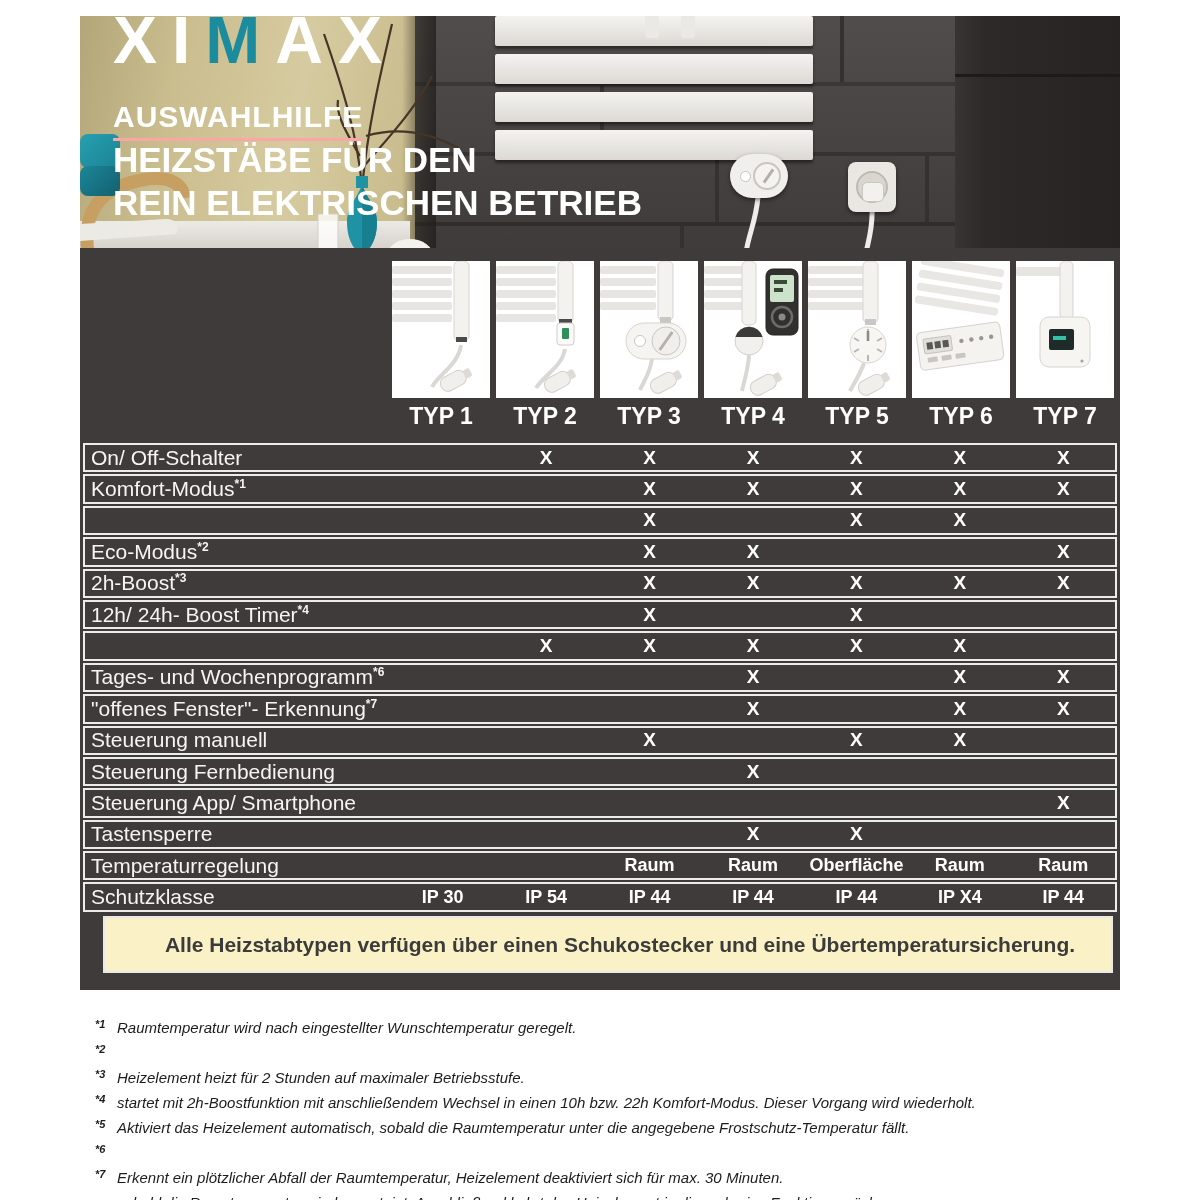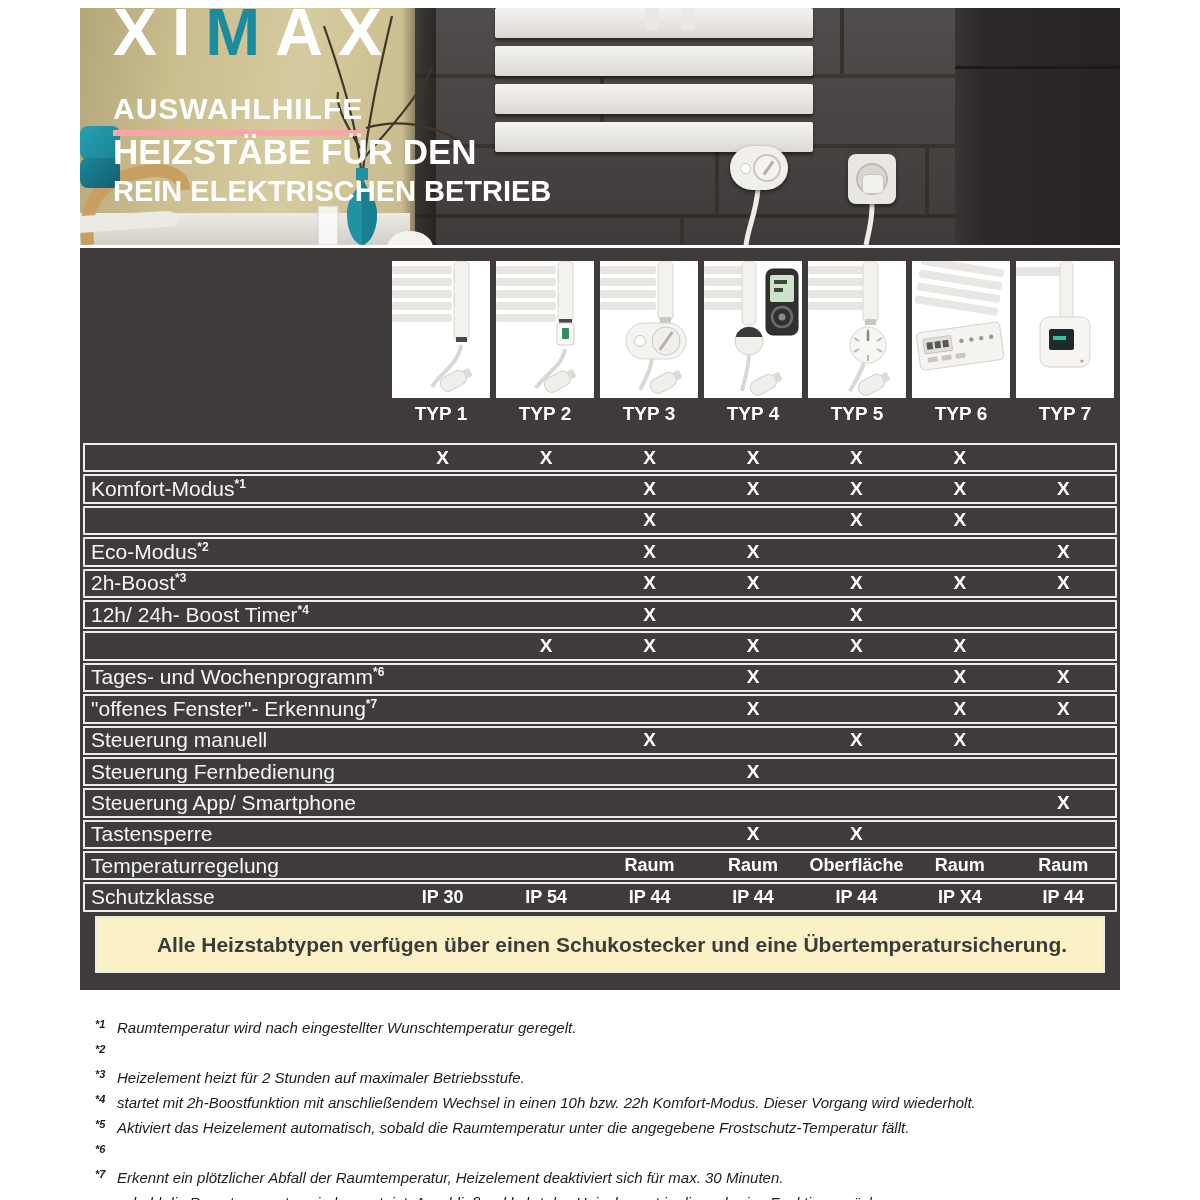--- a/index.html
+++ b/index.html
@@ -1,19 +1,19 @@
 <!DOCTYPE html>
 <html><head>
 <meta charset="utf-8">
 <style>
   html,body{margin:0;padding:0;background:#fff;}
   .page{position:relative;width:1200px;height:1200px;background:#fff;overflow:hidden;
         font-family:"Liberation Sans",sans-serif;}
   
-  .hero{position:absolute;left:80px;top:8px;width:1040px;height:237px;overflow:hidden;background:#474342;text-align:right;}
+  .hero{position:absolute;left:80px;top:16px;width:1040px;height:237px;overflow:hidden;background:#474342;text-align:right;}
   .wall-left{position:absolute;left:0;top:0;width:335px;height:100%;
     background:linear-gradient(100deg,#b3a679 0%,#cabd8e 28%,#d6cba0 62%,#c6b98a 100%);}
   .wall-corner{position:absolute;left:322px;top:0;width:34px;height:100%;
     background:linear-gradient(90deg,rgba(0,0,0,0) 0%,rgba(40,36,30,.55) 55%,rgba(30,28,26,.75) 100%);}
   .wall-tiles{position:absolute;left:335px;top:0;right:0;height:100%;background:#474342;
     background-image:
       linear-gradient(180deg,rgba(255,255,255,.05),rgba(0,0,0,.12)),
       repeating-linear-gradient(180deg,rgba(0,0,0,0) 0 66px,#35312f 66px 70px);}
   .groutv{position:absolute;width:4px;background:#35312f;}
   .counter{position:absolute;left:0;top:205px;width:330px;height:32px;
@@ -39,37 +39,37 @@
     background:#e9e7e2;box-shadow:0 2px 4px rgba(0,0,0,.5);}
   .socket .ring{position:absolute;left:8px;top:9px;width:32px;height:32px;border-radius:50%;
     background:#d9d6d0;border:2px solid #bdbab4;box-sizing:border-box;}
   .socket .plugcap{position:absolute;left:14px;top:20px;width:20px;height:18px;border-radius:5px;
     background:#f3f1ed;border:1px solid #c9c6c0;}
   .hero-svg{position:absolute;left:0;top:0;}
   .hero-text{position:absolute;left:33px;top:0;color:#fff;}
   .logo{position:absolute;left:0;top:-14px;font-size:66px;font-weight:bold;letter-spacing:15px;white-space:nowrap;}
   .logo .m{color:#1b8c9e;}
   .kicker{position:absolute;left:0;top:84px;font-size:30px;font-weight:bold;letter-spacing:1px;
-    border-bottom:6px solid #fca5a5;padding-bottom:4px;white-space:nowrap;}
+    border-bottom:3px solid #fca5a5;padding-bottom:4px;white-space:nowrap;}
   .title1{position:absolute;left:0;top:124px;font-size:35px;font-weight:bold;white-space:nowrap;}
-  .title2{position:absolute;left:0;top:167px;font-size:29px;font-weight:bold;white-space:nowrap;}
+  .title2{position:absolute;left:0;top:167px;font-size:35px;font-weight:bold;white-space:nowrap;}
   
   .board{position:absolute;left:80px;top:248px;width:1040px;height:742px;background:#3e3b3a;}
   .products{position:absolute;left:309px;top:13px;display:grid;grid-template-columns:repeat(7,104px);}
   .tile{width:98px;height:137px;background:#fff;margin:0 auto;}
   .types{position:absolute;left:309px;top:155px;display:grid;grid-template-columns:repeat(7,104px);}
-  .typlabel{text-align:center;color:#fff;font-weight:bold;font-size:19px;}
+  .typlabel{text-align:center;color:#fff;font-weight:bold;font-size:23px;}
   .ftable{position:absolute;left:3px;top:195px;width:1034px;display:flex;flex-direction:column;gap:2px;}
   .frow{box-sizing:border-box;height:29.4px;border:2px solid #ececec;
     display:grid;grid-template-columns:306px repeat(7,1fr);align-items:center;background:#3e3b3a;}
   .flabel{color:#f5f5f5;font-size:21px;padding-left:6px;white-space:nowrap;overflow:hidden;}
   .flabel .lsup{font-size:12px;font-weight:bold;}
   .fcell{text-align:center;color:#fff;font-weight:bold;font-size:18px;white-space:nowrap;}
   .fcell.xmark{font-size:19px;}
-  .note-bar{position:absolute;left:15px;top:668px;width:1010px;height:57px;box-sizing:border-box;
+  .note-bar{position:absolute;left:23px;top:668px;width:1010px;height:57px;box-sizing:border-box;
     background:#faf2c6;border:2px solid #e9e9e9;display:flex;align-items:center;justify-content:center;padding-left:24px;}
   .note-text{color:#3b3b3b;font-weight:bold;font-size:21px;}
   
   .footnotes{position:absolute;left:95px;top:1012px;width:1030px;padding-top:6px;color:#1c1c1c;
     font-style:italic;}
   .fn{height:25px;font-size:15px;display:flex;align-items:flex-start;line-height:19px;}
   .fn .fmark{font-size:11px;font-weight:bold;width:22px;flex:0 0 22px;position:relative;top:-3px;}
   .fn .ftext{white-space:nowrap;}
 </style>
 </head>
@@ -303,20 +303,21 @@
         <div class="typlabel">TYP 2</div>
         <div class="typlabel">TYP 3</div>
         <div class="typlabel">TYP 4</div>
         <div class="typlabel">TYP 5</div>
         <div class="typlabel">TYP 6</div>
         <div class="typlabel">TYP 7</div>
       </div>
 
     <div class="ftable">
         <div class="frow">
+          <div class="flabel"><span>On/ Off-Schalter</span></div>
           <div class="fcell"></div>
           <div class="fcell xmark">X</div>
           <div class="fcell xmark">X</div>
           <div class="fcell xmark">X</div>
           <div class="fcell xmark">X</div>
           <div class="fcell xmark">X</div>
           <div class="fcell xmark">X</div>
         </div>
         <div class="frow">
           <div class="flabel"><span>Komfort-Modus</span><sup class="lsup">*1</sup></div>

